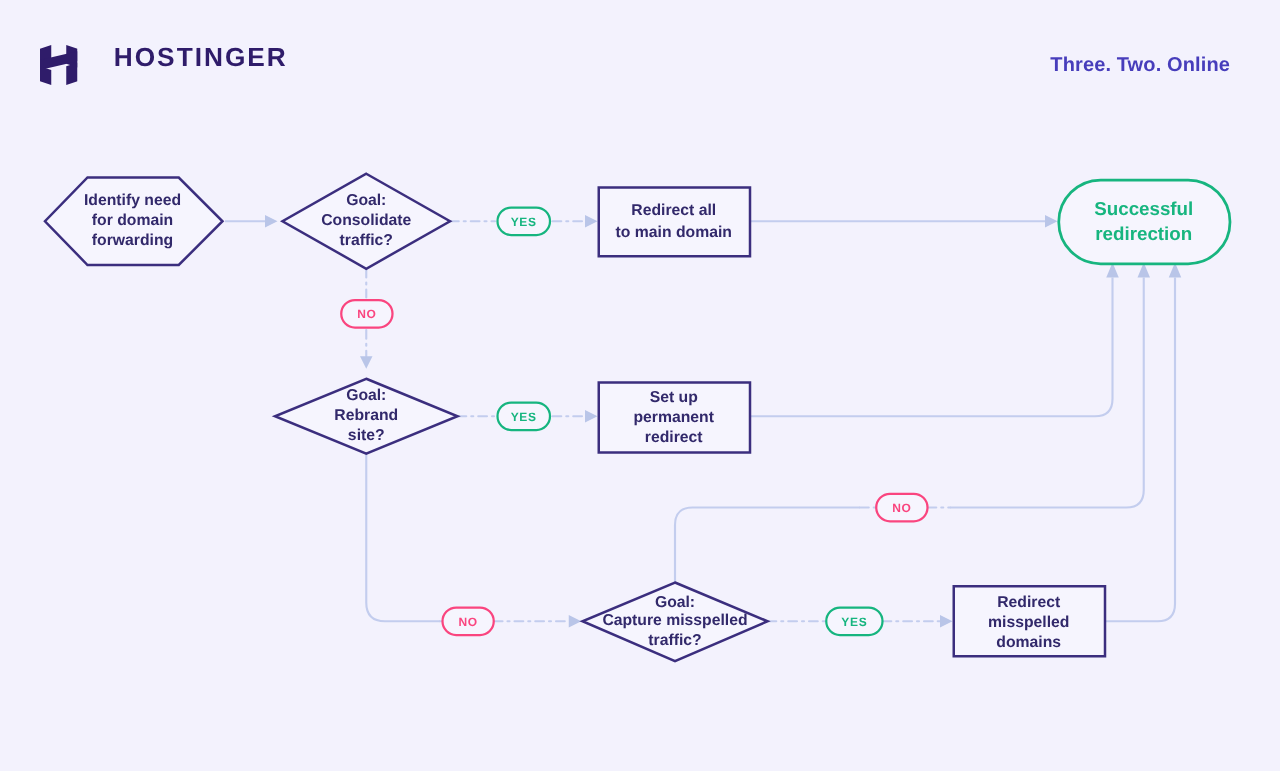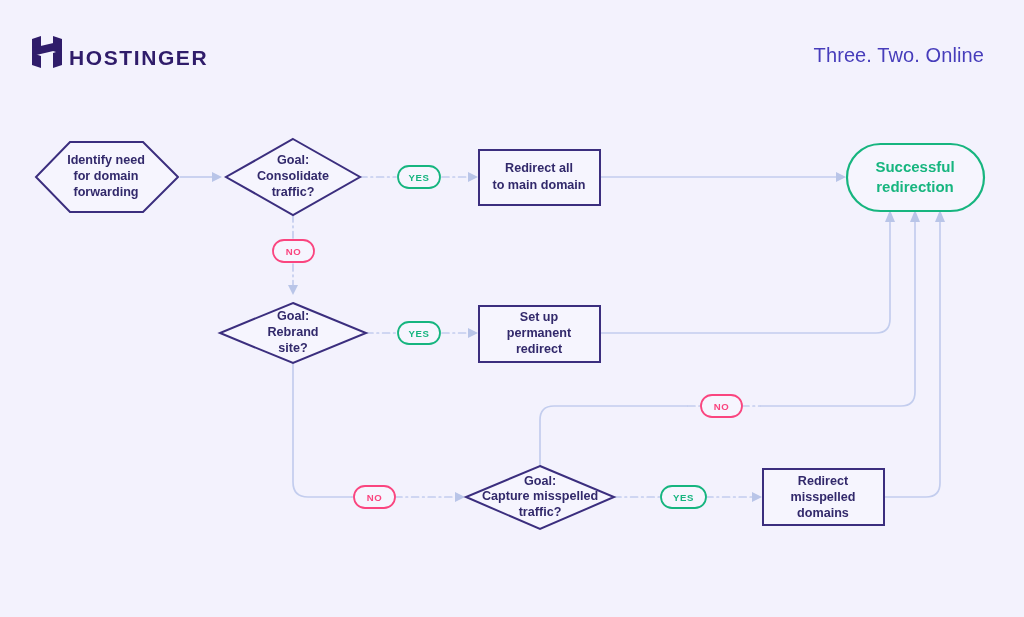--- a/index.html
+++ b/index.html
@@ -8,30 +8,30 @@
     background:#f3f2fd;
     font-family:"Liberation Sans", sans-serif;
     overflow:hidden;
     position:relative;
   }
   #stage{position:relative;width:1024px;height:617px;}
 
   
   .brand{
     position:absolute;left:32px;top:36px;
-    display:flex;align-items:flex-end;gap:7px;
+    display:flex;align-items:flex-start;gap:29px;
   }
   .brand-mark{width:30px;height:32px;display:block;}
   .brand-word{
     font-size:21px;font-weight:bold;letter-spacing:1.6px;
     color:#2f1c6a;line-height:1;
   }
   .tagline{
     position:absolute;right:40px;top:44px;
-    font-size:20px;font-weight:normal;color:#473dbb;
+    font-size:16px;font-weight:bold;color:#473dbb;
     letter-spacing:.1px;
   }
 
   
   #flow{position:absolute;left:0;top:0;width:1024px;height:617px;}
 
   .edge{fill:none;stroke:#c3cdee;stroke-width:1.7;}
   .edge-dash{fill:none;stroke:#c3cdee;stroke-width:1.7;stroke-dasharray:7 4 1.6 4;stroke-linecap:round;}
   .node-shape{fill:#f6f5fe;stroke:#3b2e7e;stroke-width:2;}
   .node-rect{fill:#f6f5fe;stroke:#3b2e7e;stroke-width:2;}

